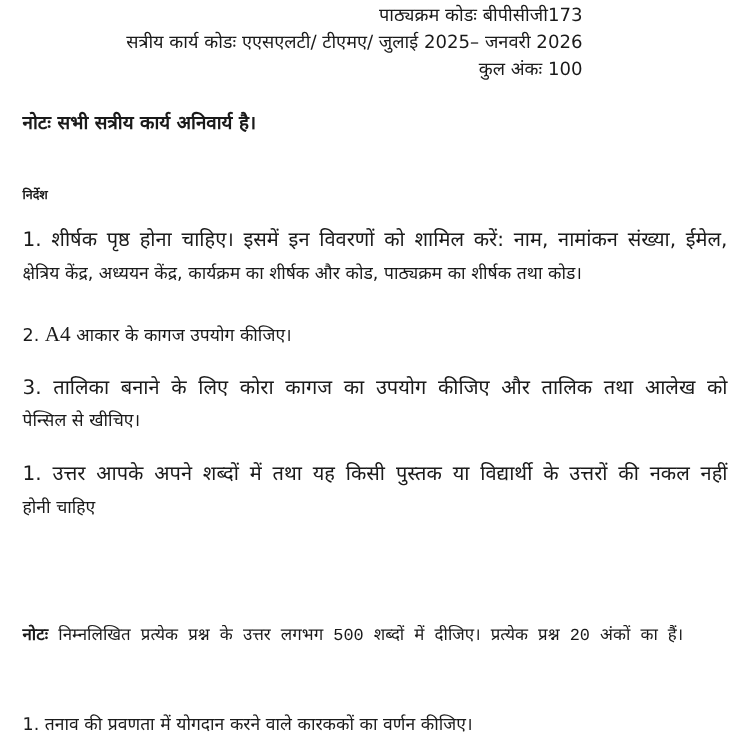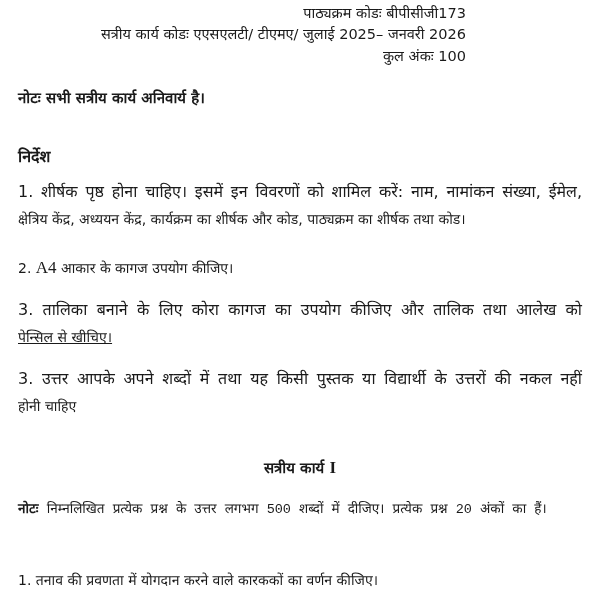--- a/index.html
+++ b/index.html
@@ -24,41 +24,37 @@
 <body>
 
 <div class="page">
 
   <div class="hdr hdr1">पाठ्यक्रम कोडः बीपीसीजी173</div>
   <div class="hdr hdr2">सत्रीय कार्य कोडः एएसएलटी/ टीएमए/ जुलाई 2025– जनवरी 2026</div>
   <div class="hdr hdr3">कुल अंकः 100</div>
 
   <div class="line bold" style="top:88px; font-size:15px;">नोटः सभी सत्रीय कार्य अनिवार्य है।</div>
 
-  <div class="line bold" style="top:147px; font-size:16px;">निर्देश</div>
+  <div class="line bold" style="top:147px; font-size:10px;">निर्देश</div>
 
   <div class="just" style="top:182px;">1. शीर्षक पृष्ठ होना चाहिए। इसमें इन विवरणों को शामिल करें: नाम, नामांकन संख्या, ईमेल,</div>
   <div class="line" style="top:209px;">क्षेत्रिय केंद्र, अध्ययन केंद्र, कार्यक्रम का शीर्षक और कोड, पाठ्यक्रम का शीर्षक तथा कोड।</div>
 
   <div class="line" style="top:258px;">
     <span>2.</span>
     <span class="serif">A4</span>
     <span>आकार के कागज उपयोग कीजिए।</span>
   </div>
 
   <div class="just" style="top:300px;">3. तालिका बनाने के लिए कोरा कागज का उपयोग कीजिए और तालिक तथा आलेख को</div>
-  <div class="line" style="top:327px;text-decoration:underline;">पेन्सिल से खीचिए।</div>
+  <div class="line" style="top:327px;">पेन्सिल से खीचिए।</div>
 
-  <div class="just" style="top:369px;">3. उत्तर आपके अपने शब्दों में तथा यह किसी पुस्तक या विद्यार्थी के उत्तरों की नकल नहीं</div>
+  <div class="just" style="top:369px;">1. उत्तर आपके अपने शब्दों में तथा यह किसी पुस्तक या विद्यार्थी के उत्तरों की नकल नहीं</div>
   <div class="line" style="top:396px;">होनी चाहिए</div>
 
-  <div class="center" style="top:457px;">
-    <span>सत्रीय कार्य</span>
-    <span class="serif" style="font-weight:bold;">I</span>
-  </div>
 
   <div class="line" style="top:500px; font-size:13.5px;font-family:Liberation Mono, monospace;">
     <span class="bold">नोटः</span>
     <span>निम्नलिखित प्रत्येक प्रश्न के उत्तर लगभग 500 शब्दों में दीजिए। प्रत्येक प्रश्न 20 अंकों का हैं।</span>
   </div>
 
 
   <div class="line" style="top:570px;">1. तनाव की प्रवणता में योगदान करने वाले कारककों का वर्णन कीजिए।</div>
 
 </div>

